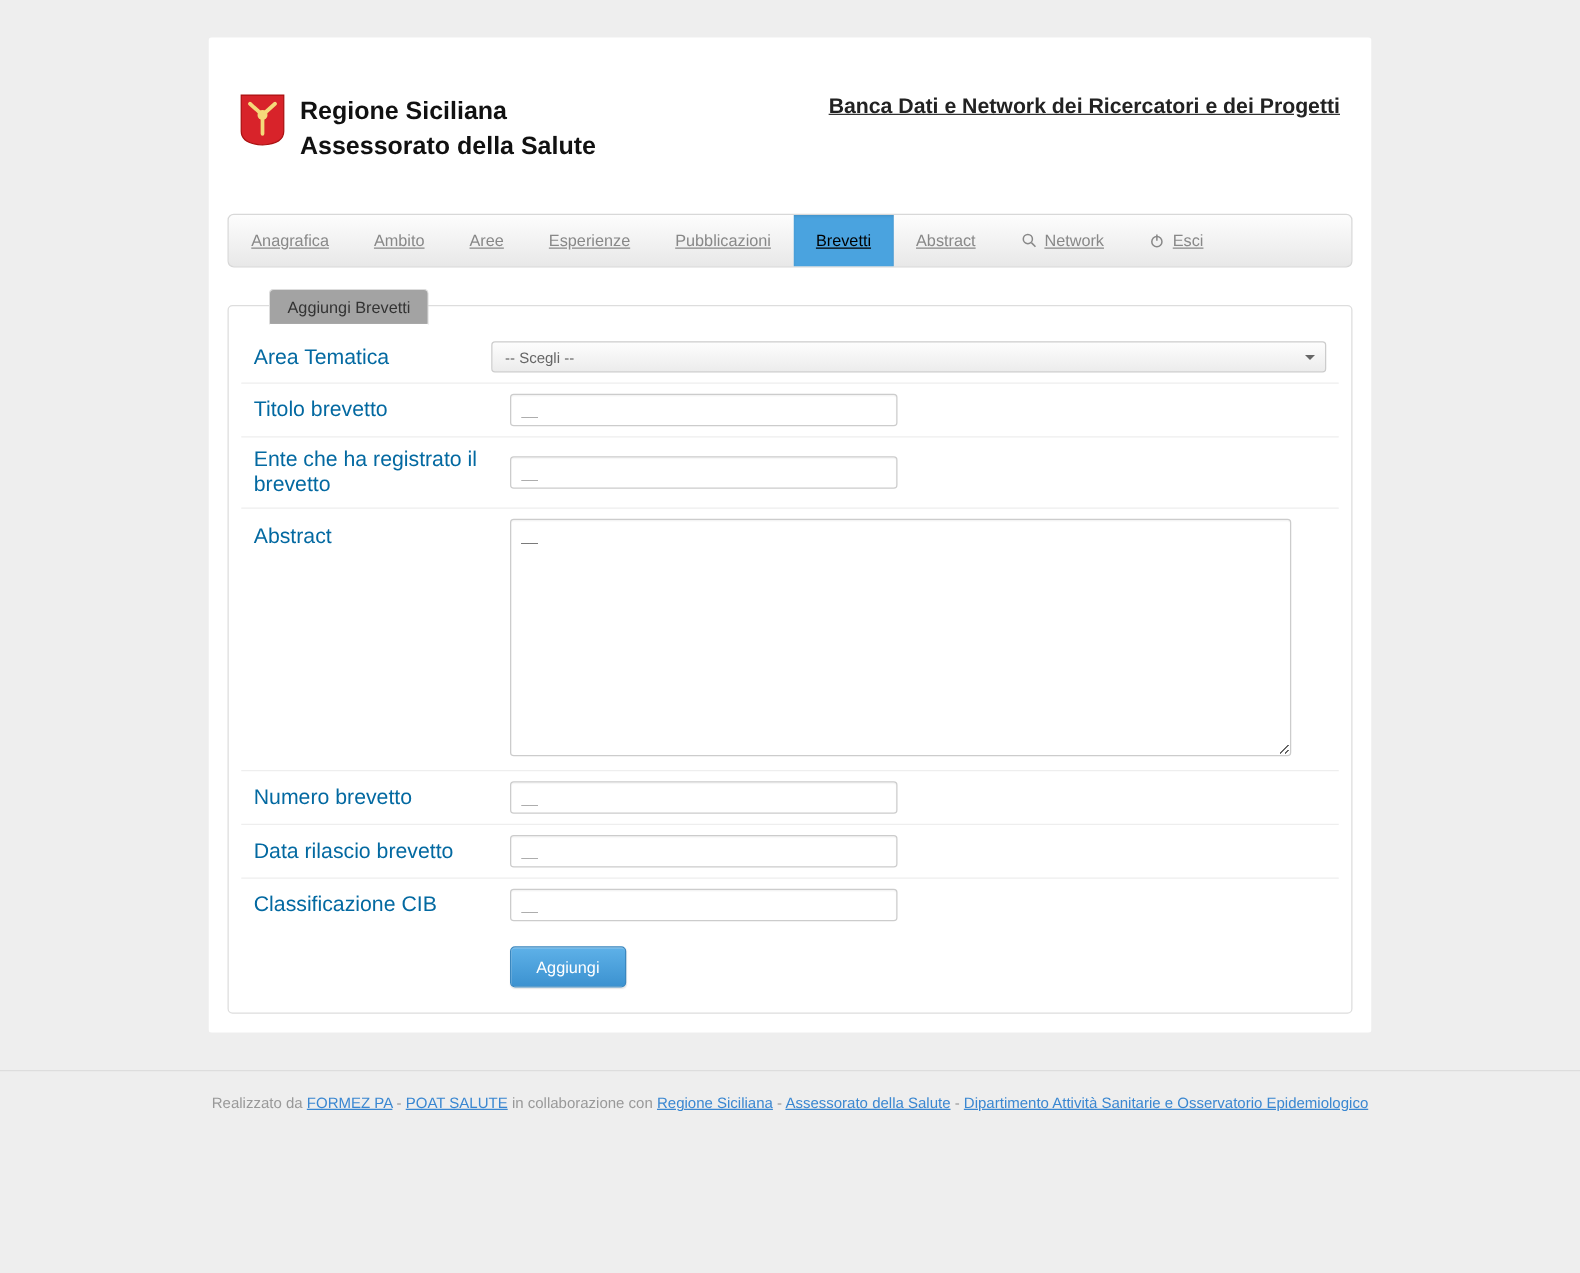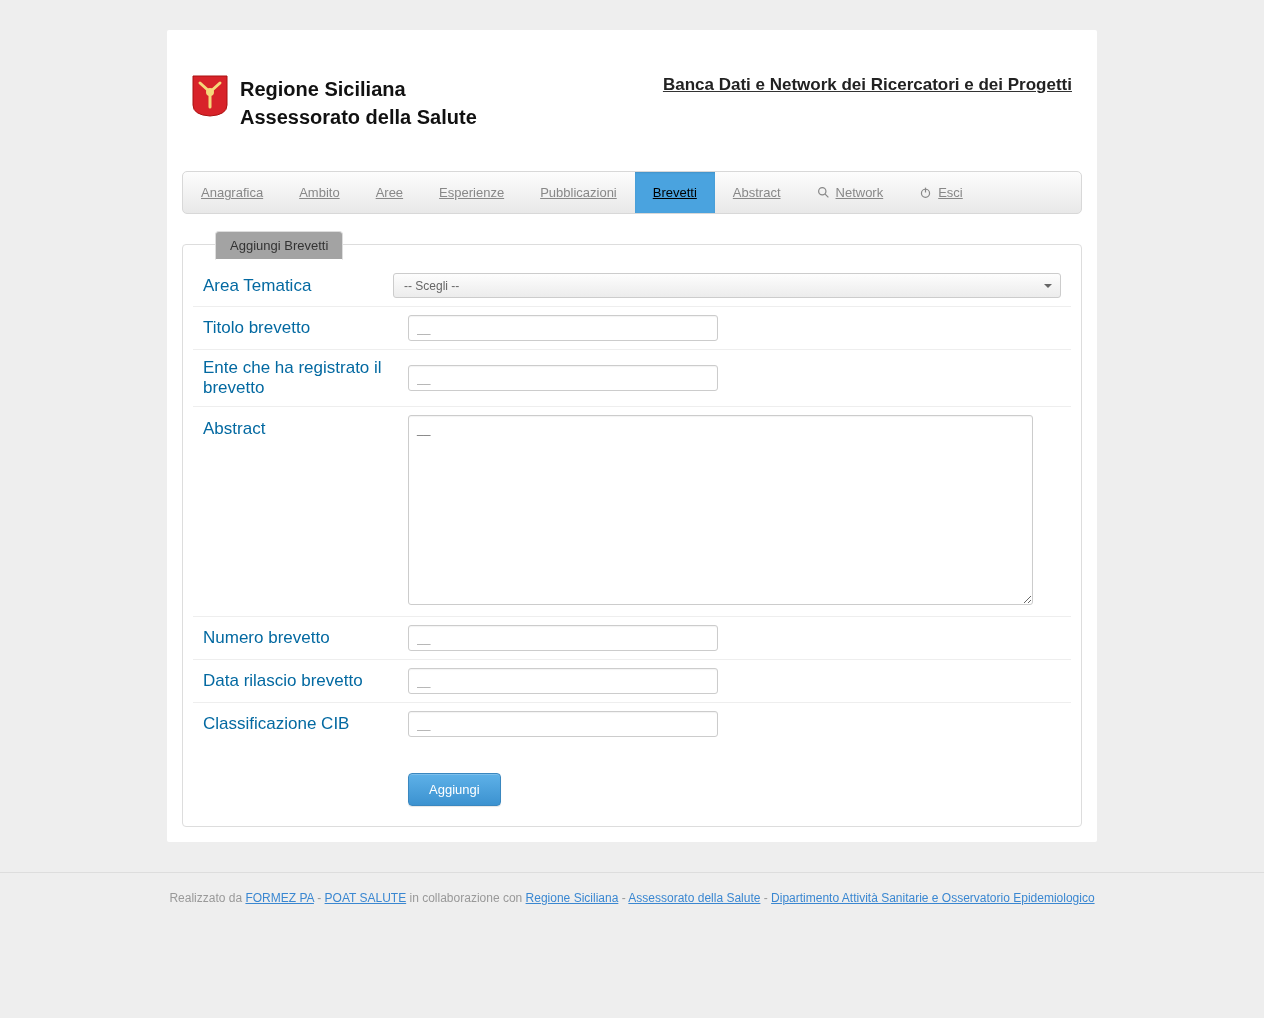--- a/index.html
+++ b/index.html
@@ -174,21 +174,20 @@
   }
   .btn-primary {
     background: linear-gradient(#5eb1e8, #3c92d0);
     border: 1px solid #3a87bf;
     color: #fff;
     padding: 8px 20px;
     border-radius: 4px;
     font-size: 13px;
     cursor: pointer;
     box-shadow: inset 0 1px 0 rgba(255,255,255,0.2), 0 1px 1px rgba(0,0,0,0.1);
-    margin-top: 16px;
   }
   .footer-wrap {
     border-top: 1px solid #ddd;
     background: #eee;
     padding: 18px 0 30px 0;
     text-align: center;
     font-size: 12px;
     color: #999;
   }
   .footer-wrap a {

